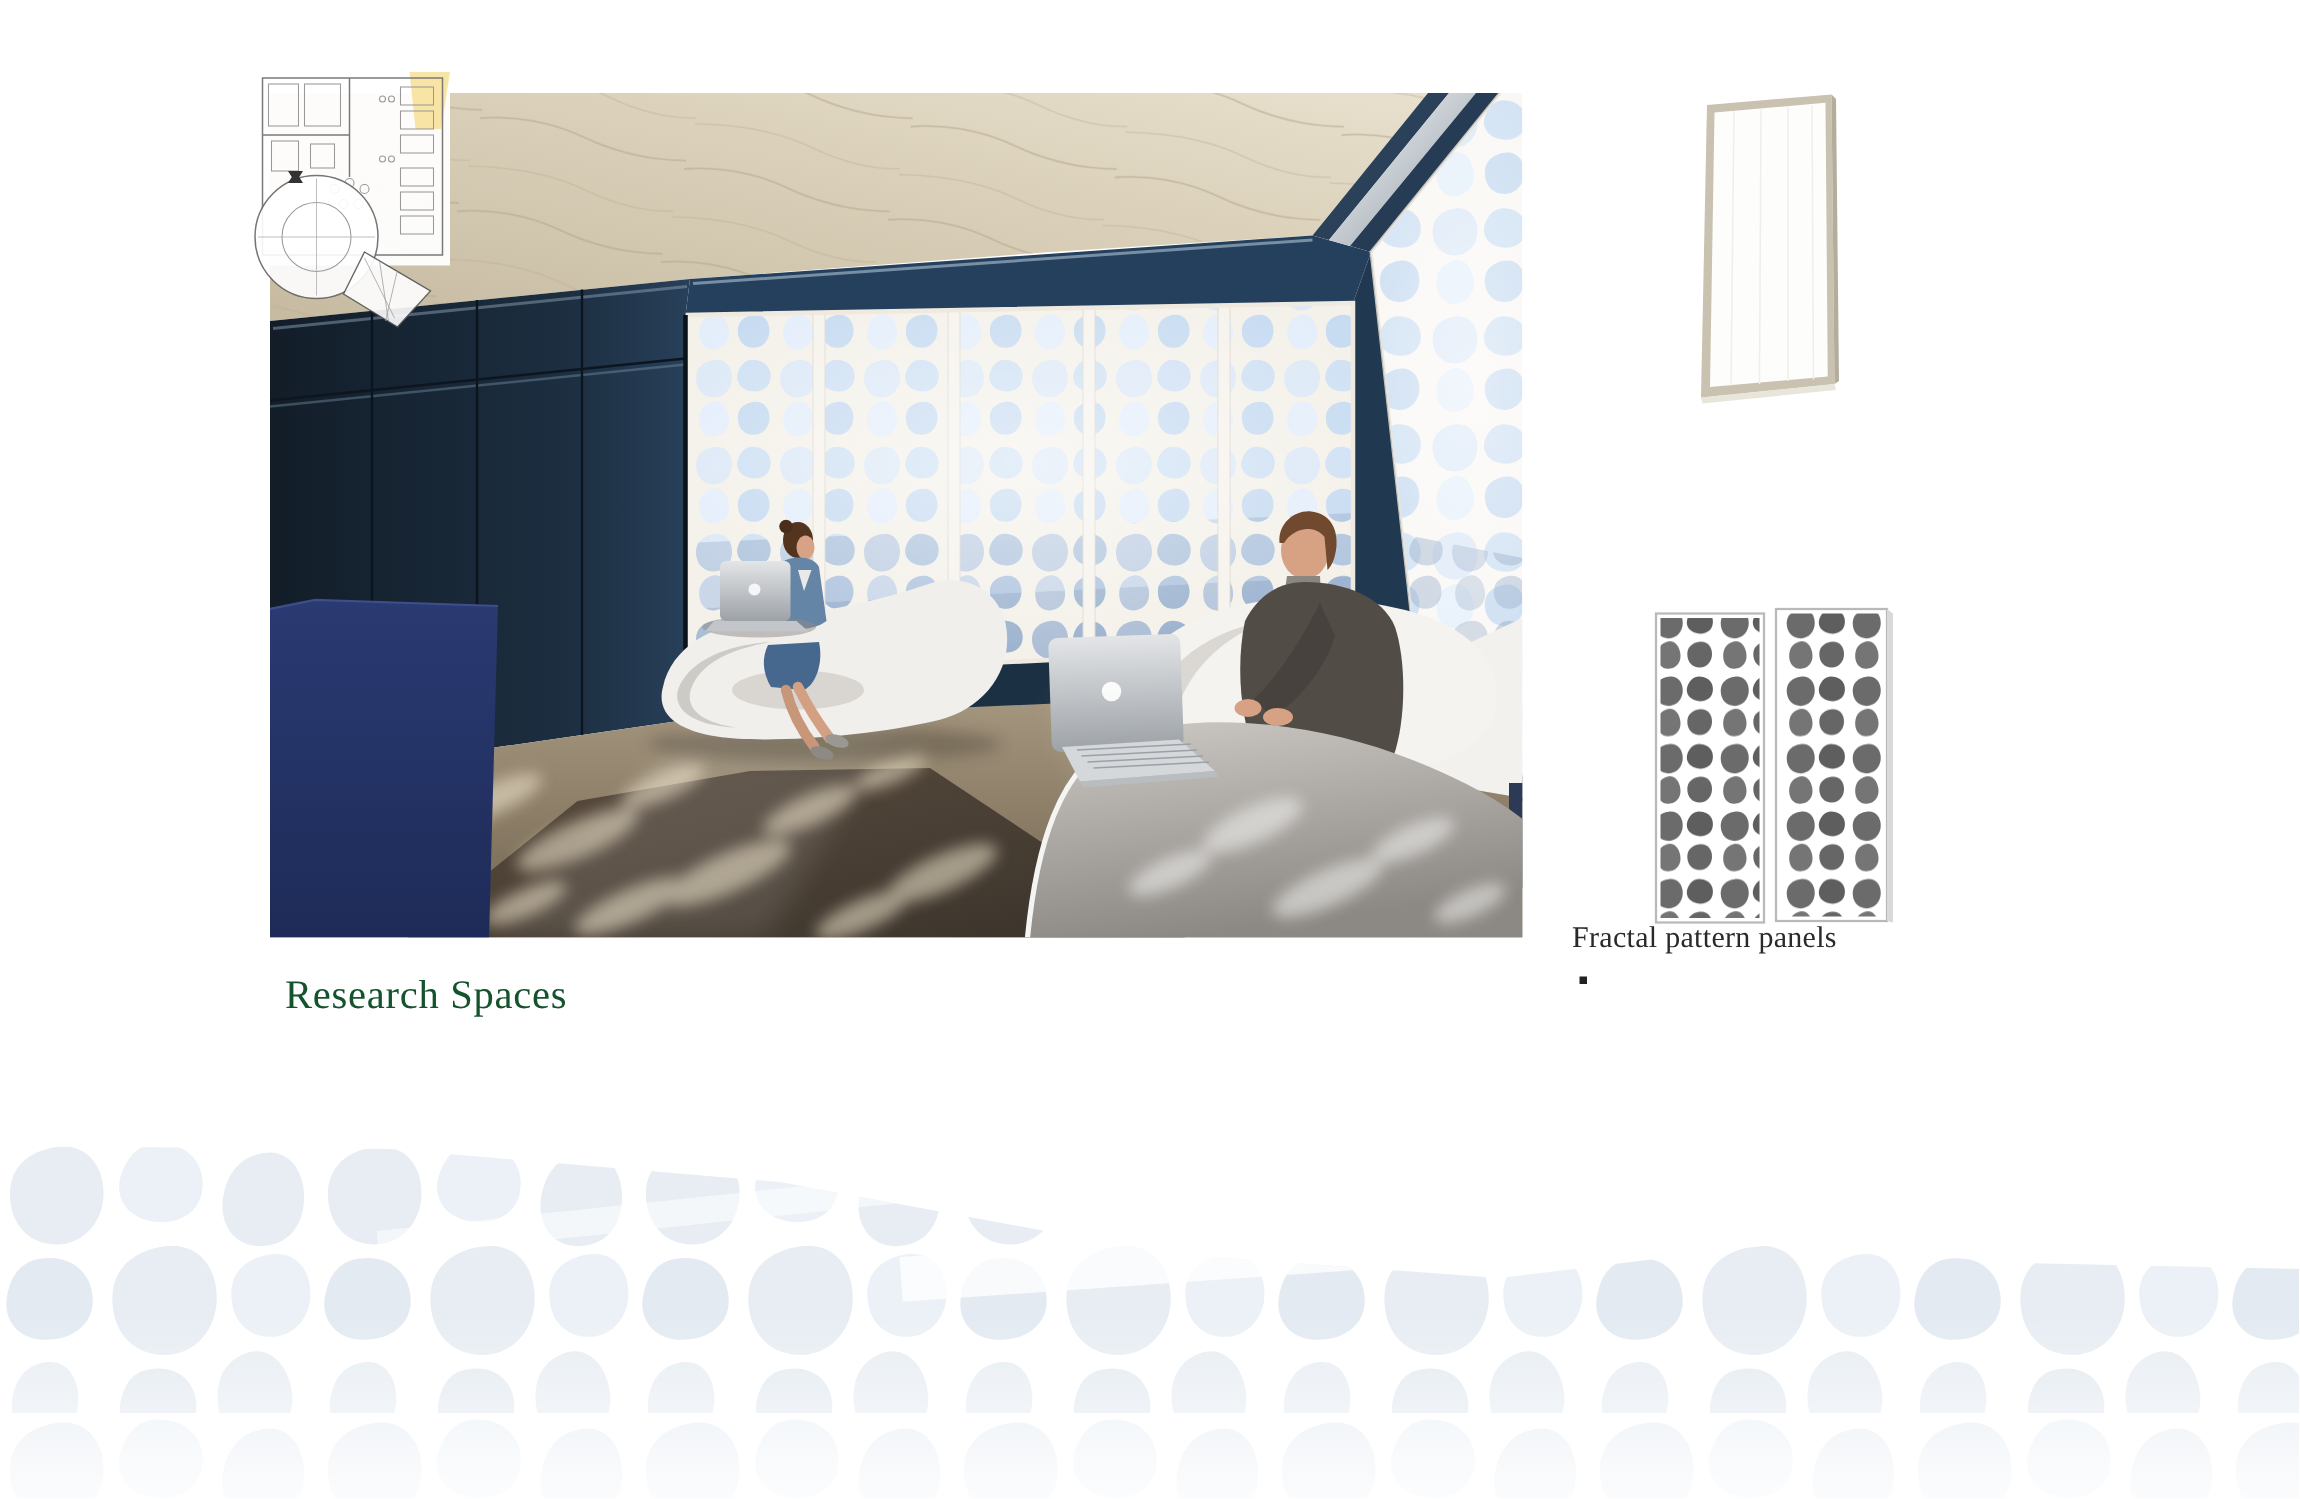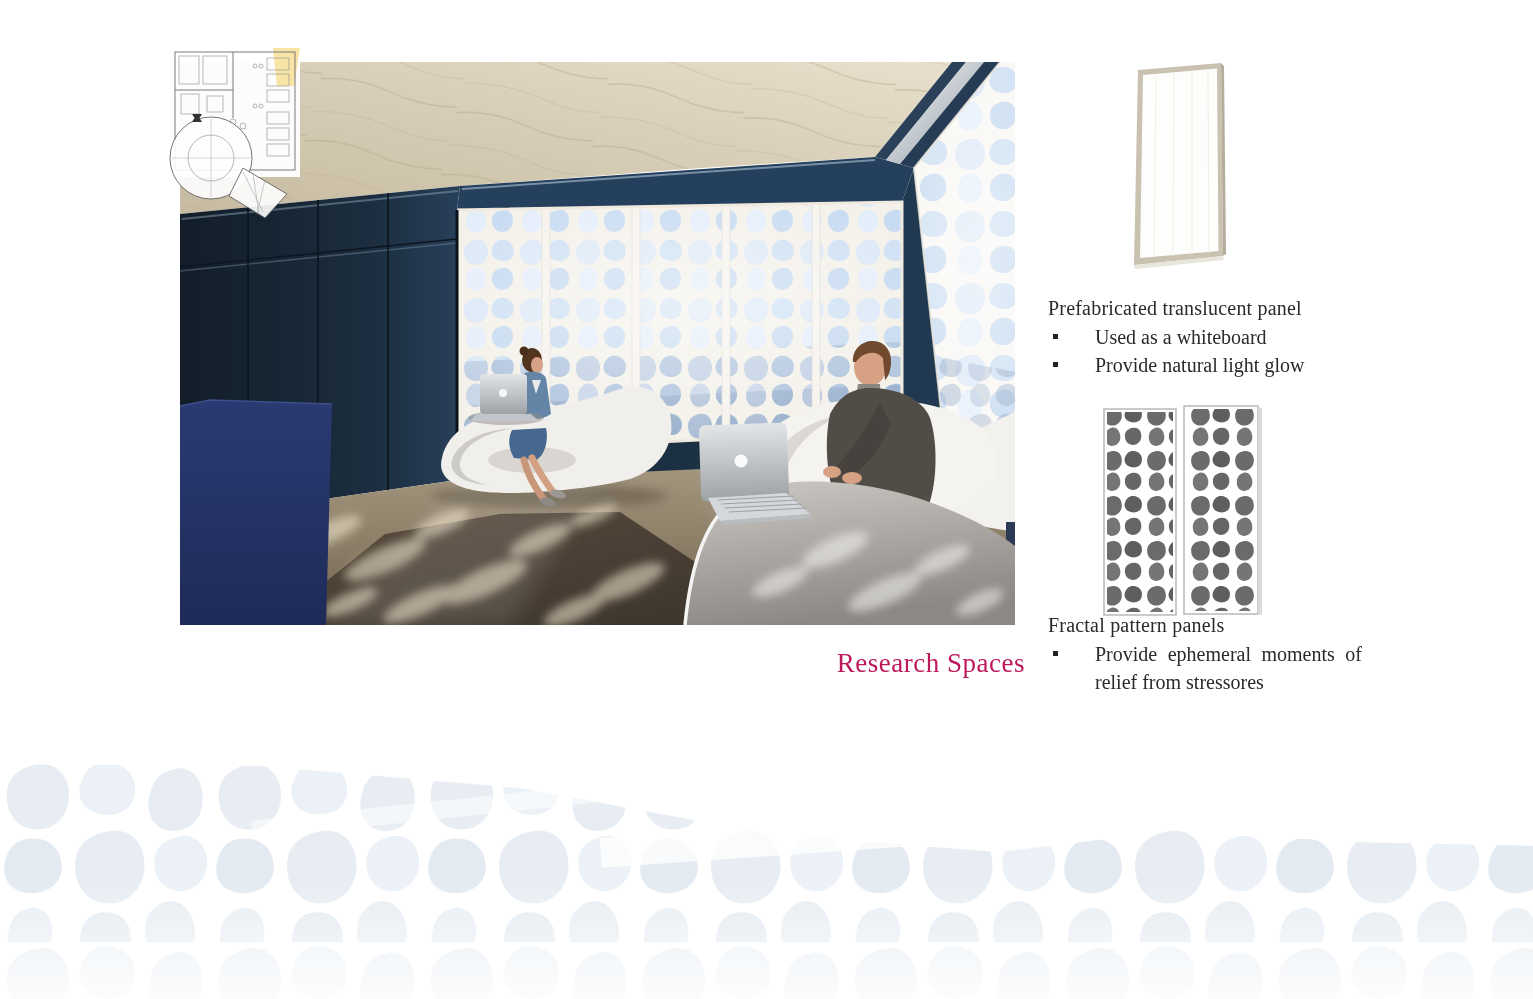--- a/index.html
+++ b/index.html
@@ -1,20 +1,20 @@
 <!DOCTYPE html>
 <html><head>
 <meta charset="utf-8">
 <style>
   html,body{margin:0;padding:0;background:#ffffff;}
   .board{position:relative;width:1533px;height:999px;background:#fff;overflow:hidden;
          font-family:"Liberation Serif","DejaVu Serif",serif;color:#222;}
   .abs{position:absolute;}
-  .caption{left:190px;top:648px;width:835px;text-align:right;font-size:27px;
-           letter-spacing:.5px;color:#be185d;}
+  .caption{left:190px;top:648px;width:835px;text-align:left;font-size:27px;
+           letter-spacing:.5px;color:#14532d;}
   .note{width:320px;font-size:20px;line-height:28px;color:#2a2a2a;}
   .note1{left:1048px;top:294px;}
   .note2{left:1048px;top:611px;width:314px;font-family:Liberation Serif, serif;}
   .note .title{letter-spacing:.2px;}
   .note ul{margin:1px 0 0 0;padding:0;list-style:none;}
   .note li{position:relative;padding-left:47px;text-align:justify;}
   .note li .sq{position:absolute;left:5px;top:11px;width:5px;height:5px;background:#222;}
   svg{display:block;}
 </style>
 </head>
@@ -318,27 +318,20 @@
     <g stroke="#f0eee8" stroke-width="1">
       <line x1="34" y1="16" x2="32" y2="199"></line>
         <line x1="52" y1="15" x2="51" y2="198"></line>
       <line x1="70" y1="13" x2="70" y2="196"></line>
         <line x1="86" y1="12" x2="87" y2="195"></line>
     </g>
     <polygon points="99,5 101,198 104,196 102,8" fill="#b4ad9b"></polygon>
     <polygon points="12,207 101,198 102,202 13,211" fill="#e2ded2" opacity=".8"></polygon>
   </svg>
 
-  <div class="abs note note1">
-    <div class="title">Prefabricated translucent panel</div>
-    <ul>
-      <li><span class="sq"></span><span>Used as a whiteboard</span></li>
-      <li><span class="sq"></span><span>Provide natural light glow</span></li>
-    </ul>
-  </div>
 
   <svg class="abs" style="left:1100px;top:403px" width="162" height="218" viewBox="0 0 162 218">
     <defs>
       <pattern id="holesGray" width="44" height="45" patternUnits="userSpaceOnUse">
         <g transform="scale(.78)">
           <use href="#gA"></use>
           <path d="M13,1 C20,0 25,5 25,13 C25,20 20,26 13,26 C6,26 1,21 1,13 C1,6 6,2 13,1 Z" transform="translate(3,3)" fill="#6b6b6b"></path>
           <path d="M12,1 C19,1 23,6 23,12 C23,18 18,22 11,22 C4,22 0,17 1,11 C2,5 5,1 12,1 Z" transform="translate(31,3) rotate(14 12 11)" fill="#5e5e5e"></path>
           <path d="M11,1 C17,0 21,5 21,12 C21,19 17,24 10,24 C4,24 0,19 1,12 C2,6 5,2 11,1 Z" transform="translate(5,31) rotate(-10 10 12)" fill="#757575"></path>
           <path d="M13,1 C20,0 25,5 25,13 C25,20 20,26 13,26 C6,26 1,21 1,13 C1,6 6,2 13,1 Z" transform="translate(31,31) scale(.88)" fill="#666666"></path>
@@ -352,21 +345,21 @@
     <g>
       <rect x="84" y="3" width="74" height="208" fill="#ffffff" stroke="#b9b9b9" stroke-width="1.5"></rect>
       <rect x="87" y="6" width="68" height="202" fill="url(#holesGray)"></rect>
     </g>
     <polygon points="158,3 162,6 162,212 158,211" fill="#d9d9d9"></polygon>
   </svg>
 
   <div class="abs note note2">
     <div class="title">Fractal pattern panels</div>
     <ul>
-      <li><span class="sq"></span><span>Provide ephemeral moments of relief from stressores</span></li>
+      <li><span class="sq"></span></li>
     </ul>
   </div>
 
   <svg class="abs" style="left:0;top:758px" width="1533" height="241" viewBox="0 0 1533 241">
     <defs>
       <pattern id="pebbles" width="212" height="184" patternUnits="userSpaceOnUse">
         <g fill="#e7edf3">
           <use href="#pA" transform="translate(4,4) scale(2.6)"></use>
           <use href="#pC" transform="translate(78,2) scale(2.5) rotate(10 12 11)" fill="#ebf1f6"></use>
           <use href="#pB" transform="translate(146,8) scale(2.7)"></use>

